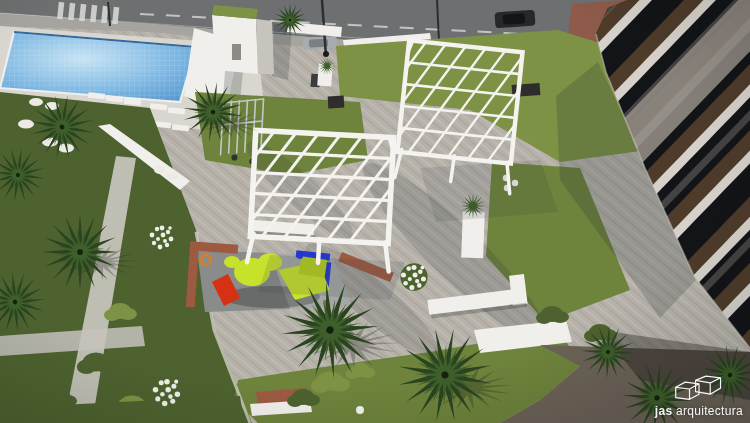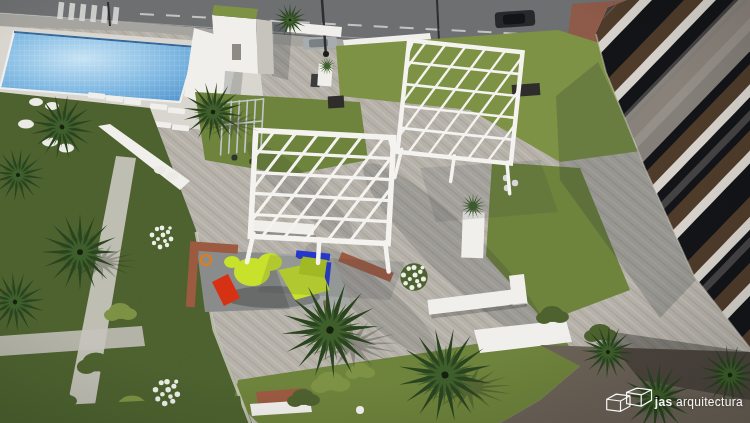--- a/index.html
+++ b/index.html
@@ -30,21 +30,21 @@
   .c-py{fill:var(--play_yellow)}
   .c-pb{fill:var(--play_blue)}
   .c-pr{fill:var(--play_red)}
   .c-ground{fill:var(--ground_dark)}
   .c-shadow{fill:rgba(42,48,54,.22)}
   .c-shadow-soft{fill:rgba(28,34,28,.28)}
   .pw{stroke:var(--pergola_white);fill:none;stroke-linecap:round}
   .gym{stroke:#c3c7c9;fill:none;stroke-linecap:round}
   .wmstroke{stroke:var(--watermark_white);fill:none;stroke-width:1.4;stroke-linejoin:round}
 
-  .watermark{position:absolute;right:7px;bottom:6px;display:flex;
+  .watermark{position:absolute;right:7px;bottom:6px;display:flex;flex-direction:column;
              align-items:center;color:var(--watermark_white);opacity:.95;}
   .watermark .logo{width:50px;height:28px;margin-bottom:2px;}
   .brand{font-size:12px;letter-spacing:.3px;line-height:1;white-space:pre;
          text-shadow:0 0 4px rgba(0,0,0,.45);}
   .brand .b{font-weight:bold;}
 </style>
 </head>
 <body>
 
 <div class="stage">

